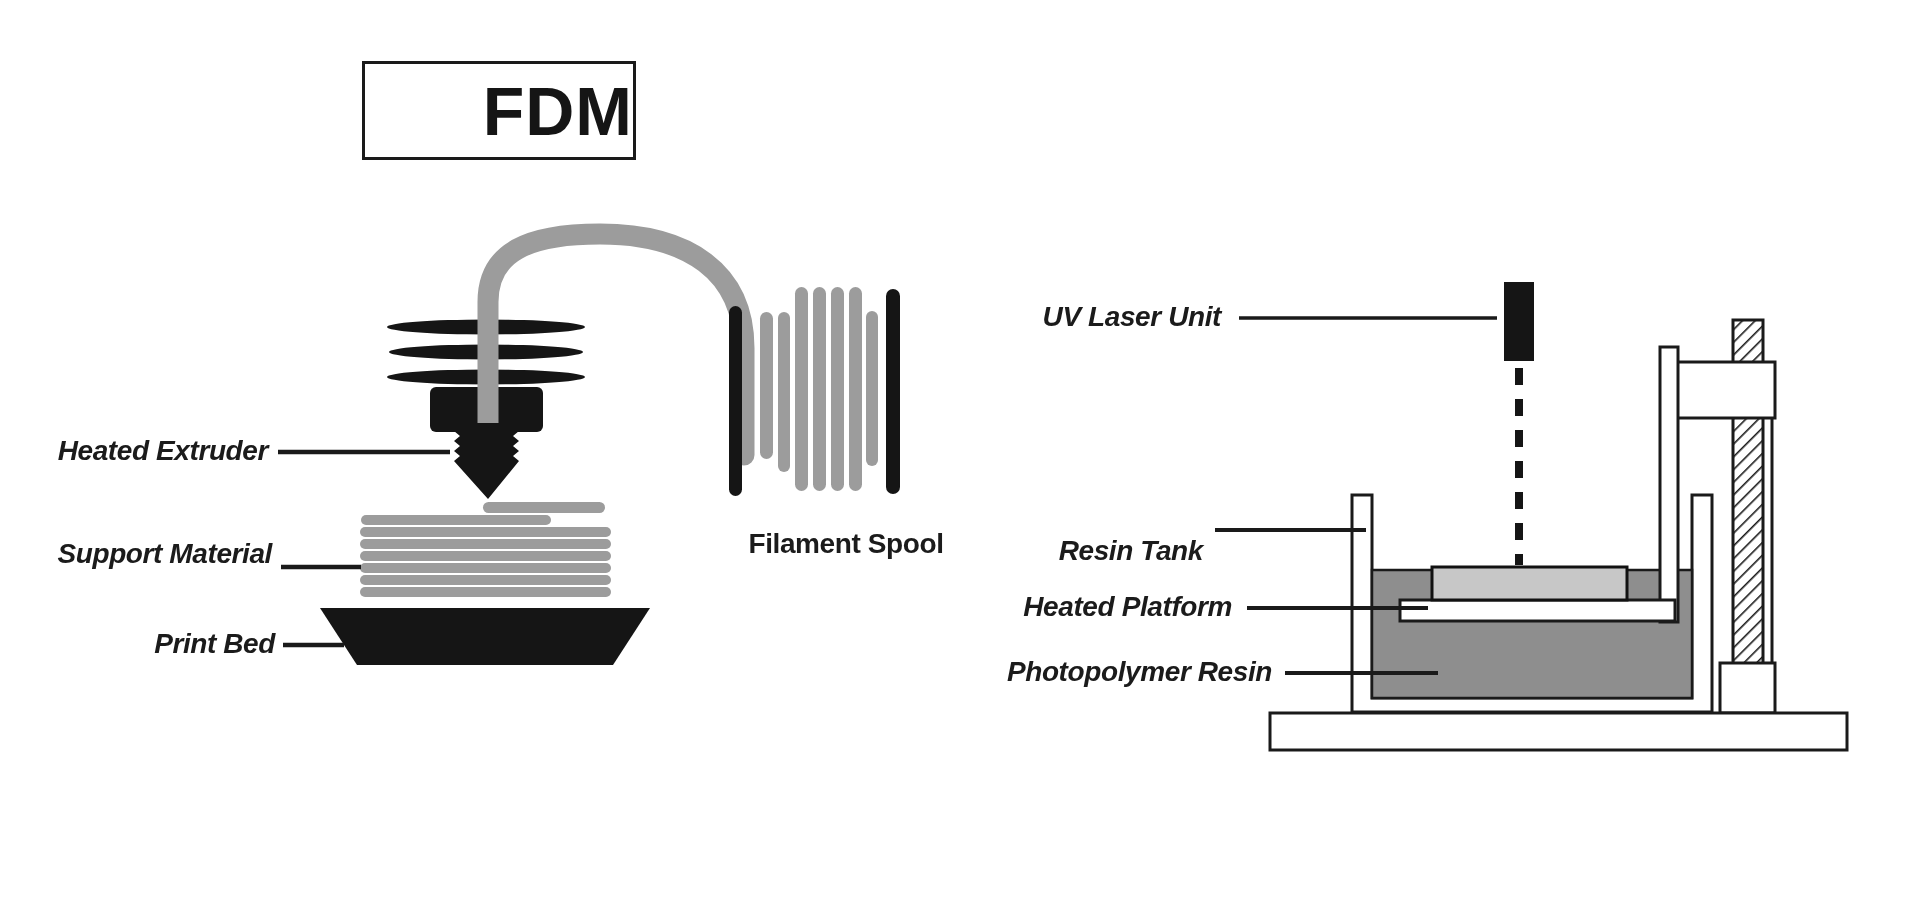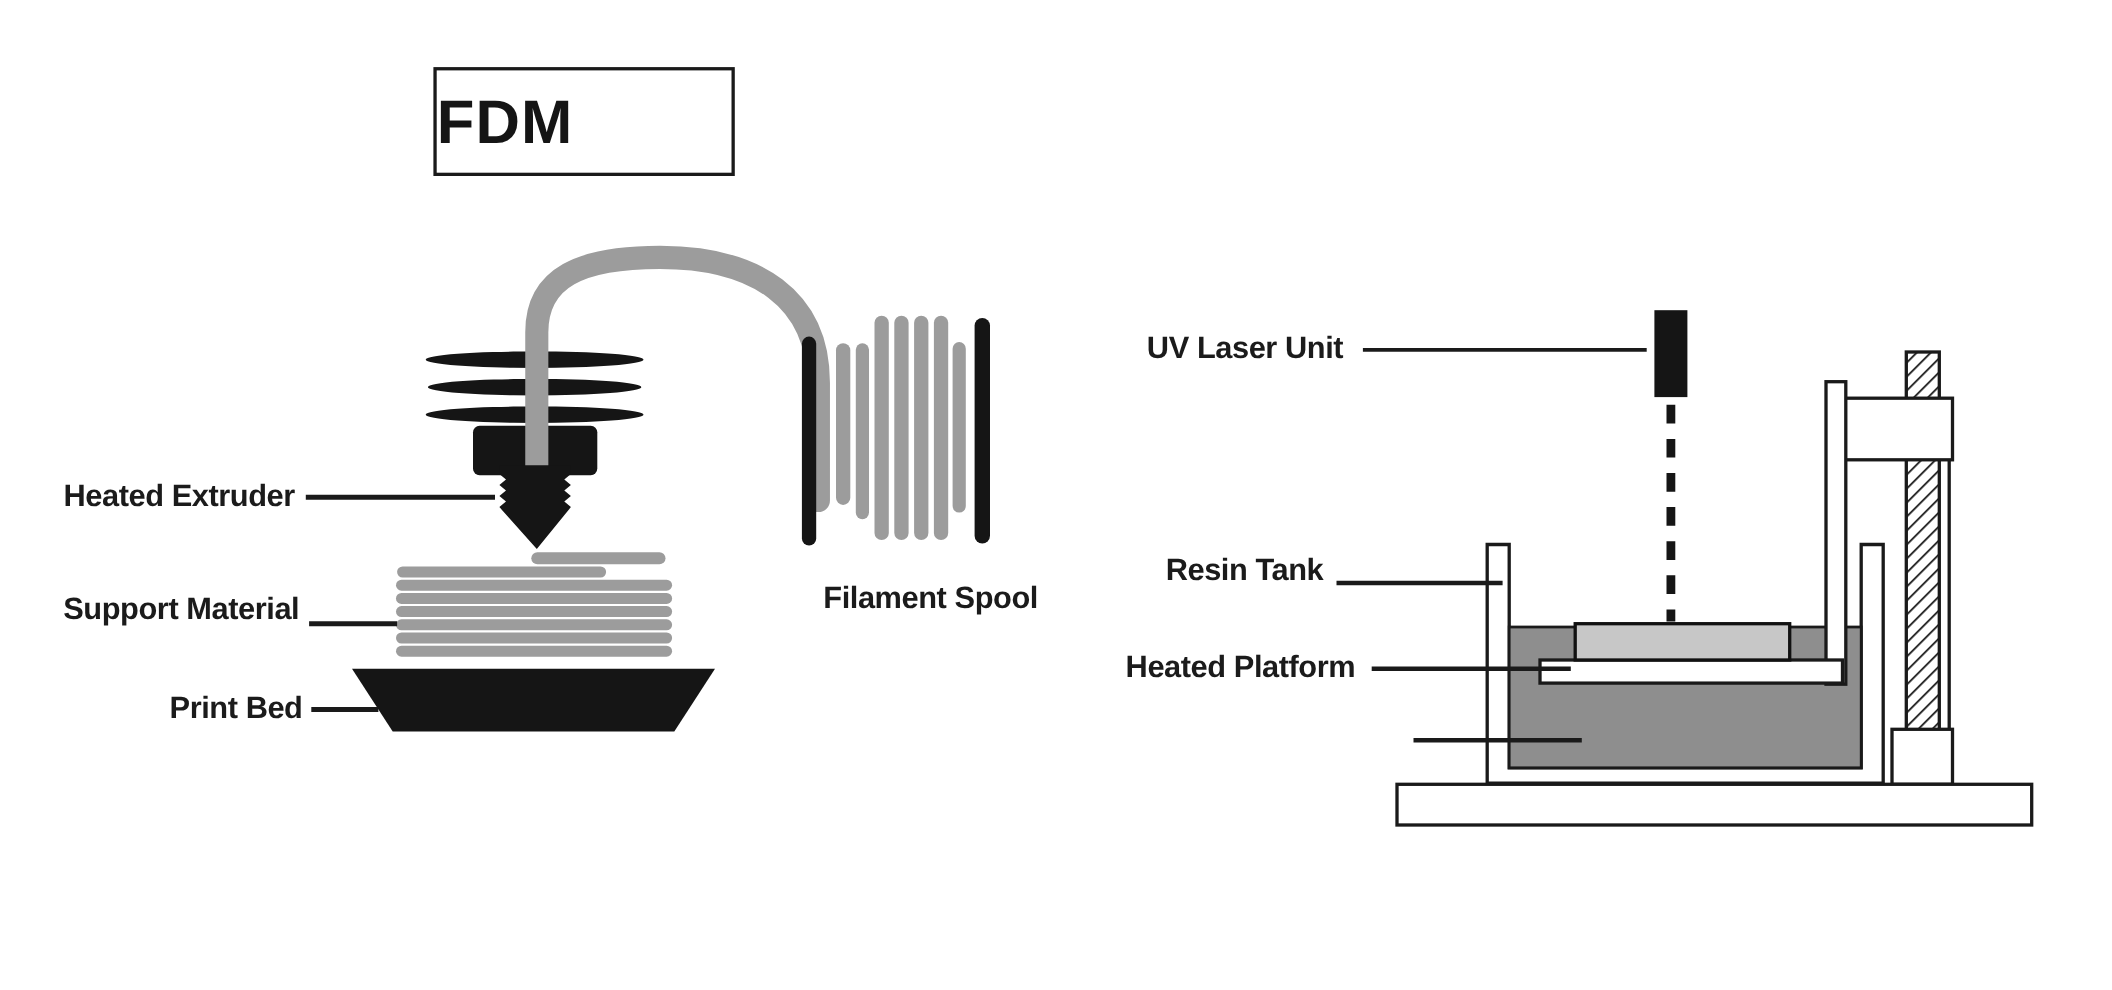--- a/index.html
+++ b/index.html
@@ -12,29 +12,29 @@
     --label-text:#1b1b1b;
   }
   html,body{margin:0;padding:0;background:var(--background);}
   #stage{
     position:relative;width:1920px;height:900px;background:var(--background);
     overflow:hidden;font-family:"Liberation Sans", sans-serif;
   }
   #art{position:absolute;left:0;top:0;width:1920px;height:900px;}
   .title-box{
     position:absolute;border:3px solid var(--outline);background:var(--background);
-    display:flex;align-items:center;justify-content:flex-start;
-    font-size:56px;font-weight:700;color:var(--ink);letter-spacing:1px;margin-left:32px;
+    display:flex;align-items:center;justify-content:flex-end;
+    font-size:68px;font-weight:700;color:var(--ink);letter-spacing:1px;
   }
   .part-label{
     position:absolute;transform:translateY(-54%);
     font-size:28px;font-weight:700;color:var(--label-text);
     letter-spacing:-0.4px;white-space:nowrap;
   }
-  .anchor-right{text-align:center;}
+  .anchor-right{text-align:center;font-style:italic;}
   .anchor-center{transform:translate(-50%,-54%);margin-left:20px;}
 </style>
 </head>
 <body>
 
 <div id="stage">
 
   <svg id="art" viewBox="0 0 1920 900">
     <defs>
       <pattern id="screwHatch" width="9" height="9" patternUnits="userSpaceOnUse" patternTransform="rotate(45)">
@@ -116,16 +116,17 @@
   <div class="title-box" style="left:362px;top:61px;width:268px;height:93px;">
     <span>FDM</span>
   </div>
 
   <div class="part-label anchor-right" style="right:1652px;top:452px;">Heated Extruder</div>
   <div class="part-label anchor-right" style="right:1648px;top:555px;">Support Material</div>
   <div class="part-label anchor-right" style="right:1645px;top:645px;">Print Bed</div>
   <div class="part-label anchor-center" style="left:826px;top:545px;">Filament Spool</div>
 
   <div class="part-label anchor-right" style="right:699px;top:318px;">UV Laser Unit</div>
-  <div class="part-label anchor-right" style="right:717px;top:520px;">Resin Tank</div>
+  <div class="part-label anchor-right" style="right:717px;top:552px;">Resin Tank</div>
   <div class="part-label anchor-right" style="right:688px;top:608px;">Heated Platform</div>
+  <div class="part-label anchor-right" style="right:648px;top:673px;">Photopolymer Resin</div>
 
 </div>
 
 </body></html>

